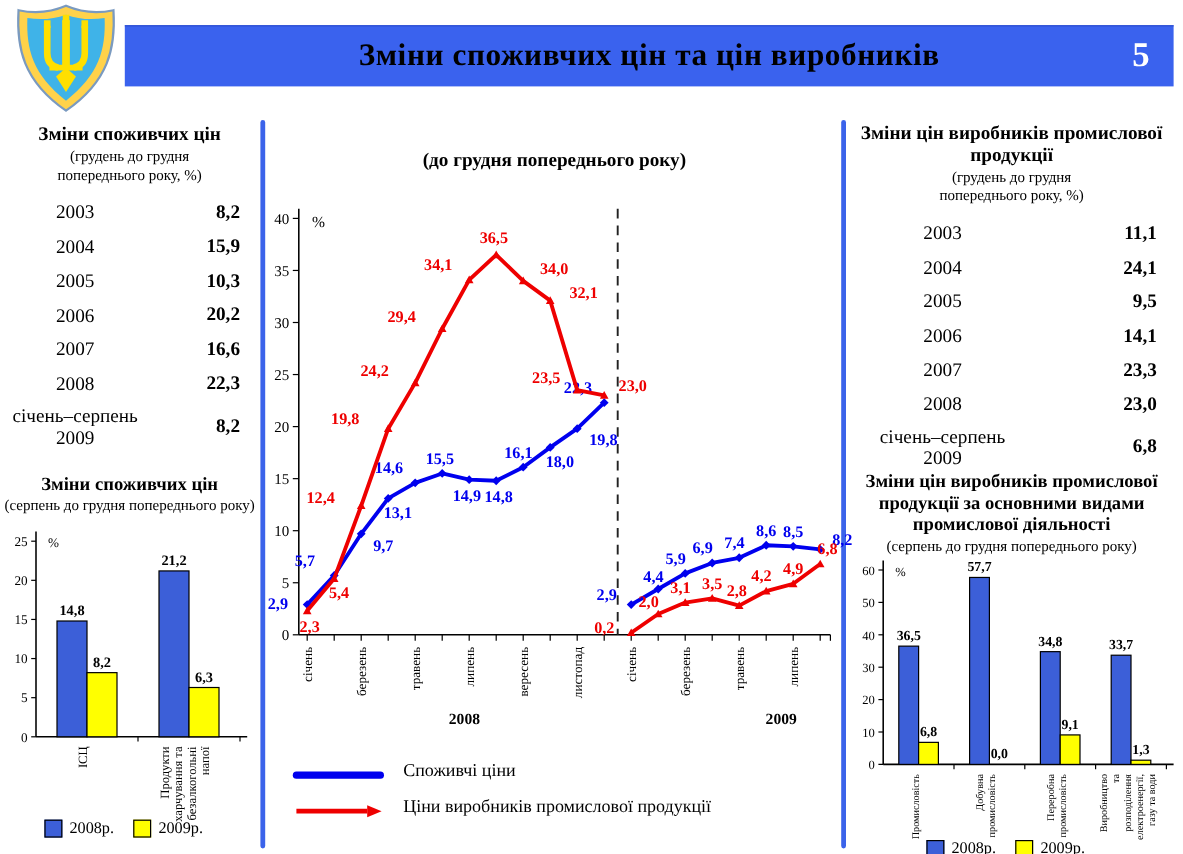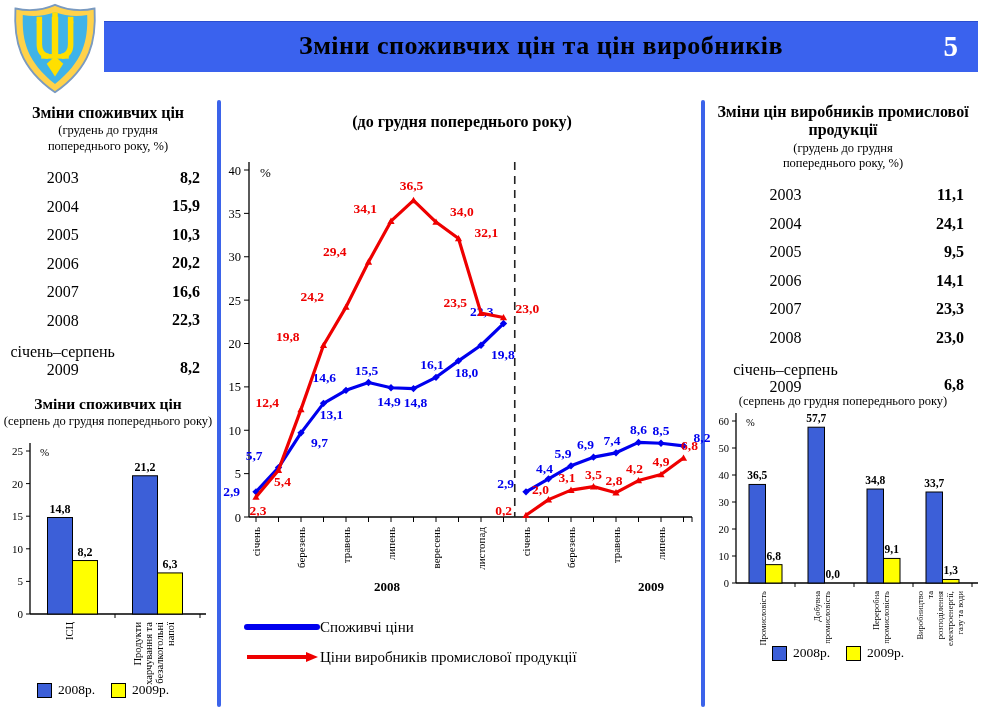--- a/index.html
+++ b/index.html
@@ -22,43 +22,43 @@
   
   .tbl-block{position:absolute;text-align:center;}
   .lp-table{left:0;top:104px;width:216px;}
   .rp-table{left:706px;top:103px;width:274px;}
   .tbl-title{font-size:16px;font-weight:bold;line-height:1.15;margin:0 6px;}
   .tbl-sub{font-size:12.5px;line-height:1.25;white-space:pre-line;margin-top:1px;}
   .yrtable{margin-top:9px;}
   .yrrow{display:flex;align-items:center;height:28.5px;}
   .yrrow .yr{width:58%;text-align:center;font-weight:normal;font-size:16px;white-space:pre-line;line-height:1.1;}
   .yrrow .val{flex:1;text-align:right;padding-right:16px;font-weight:bold;font-size:16px;}
-  .yrrow.tall{height:44px;align-items:flex-end;}
+  .yrrow.tall{height:44px;}
   .yrrow.tall .val{padding-bottom:2px;}
 
   
   .chart-block{position:absolute;text-align:center;}
   .lp-chart{left:0;top:395px;width:216px;}
   .rp-chart{left:706px;top:393px;width:274px;}
   .chart-title{font-size:15.5px;font-weight:bold;line-height:1.17;margin:0 2px;}
   .chart-sub{font-size:12.5px;line-height:1.2;margin-top:1px;}
   .lp-chart svg{display:block;margin-top:7px;}
   .rp-chart svg{display:block;margin-top:2px;}
 
   .sq-legend{display:flex;justify-content:center;align-items:center;gap:6px;
              font-size:13.5px;margin-top:0;}
   .sq-legend .sw{width:13px;height:13px;border:1px solid #000;display:inline-block;}
   .sq-legend .lbl{margin-right:10px;}
 
   
   .c-block{position:absolute;left:222px;top:112px;width:480px;}
-  .c-title{text-align:center;font-size:16px;line-height:20px;margin:0;}
+  .c-title{text-align:center;font-size:16px;line-height:20px;margin:12px;}
   #chart-center{display:block;margin-top:16px;}
   .line-legend{margin:14px 0 0 22px;}
-  .line-legend .row{display:flex;align-items:center;gap:0;height:26px;margin-bottom:4px;}
+  .line-legend .row{display:flex;align-items:flex-end;gap:16px;height:26px;margin-bottom:4px;}
   .line-legend .lbl{font-size:15px;}
 </style>
 </head>
 <body>
 
 <div class="slide">
 
   <svg class="coat" viewBox="0 0 100 100">
     <path d="M50 2 C64 8 79 9 93 6 C95 40 89 70 50 97 C11 70 5 40 7 6 C21 9 36 8 50 2 Z" fill="#ffd24a" stroke="#7a9ac0" stroke-width="2"></path>
     <path d="M50 10 C61 14 73 15 85 13 C86 42 80 64 50 88 C20 64 14 42 15 13 C27 15 39 14 50 10 Z" fill="#3fb3e8"></path>
@@ -351,20 +351,21 @@
         </div>
       <div class="yrrow tall">
           <span class="yr">січень–серпень
 2009</span>
           <span class="val">6,8</span>
         </div>
     </div>
   </section>
 
   <section class="chart-block rp-chart">
+    <h3 class="chart-title">Зміни цін виробників промислової продукції за основними видами промислової діяльності</h3>
     <div class="chart-sub">(серпень до грудня попереднього року)</div>
     <svg id="chart-right" width="274" height="234">
         <line x1="30" y1="2" x2="30" y2="172" stroke="#000" stroke-width="1.3"></line>
         <line x1="30" y1="172" x2="272" y2="172" stroke="#000" stroke-width="1.3"></line>
         <line x1="26" y1="172" x2="30" y2="172" stroke="#000"></line>
         <text x="23" y="176" text-anchor="end" font-size="10.5">0</text>
         <line x1="26" y1="145" x2="30" y2="145" stroke="#000"></line>
         <text x="23" y="149" text-anchor="end" font-size="10.5">10</text>
         <line x1="26" y1="118" x2="30" y2="118" stroke="#000"></line>
         <text x="23" y="122" text-anchor="end" font-size="10.5">20</text>

